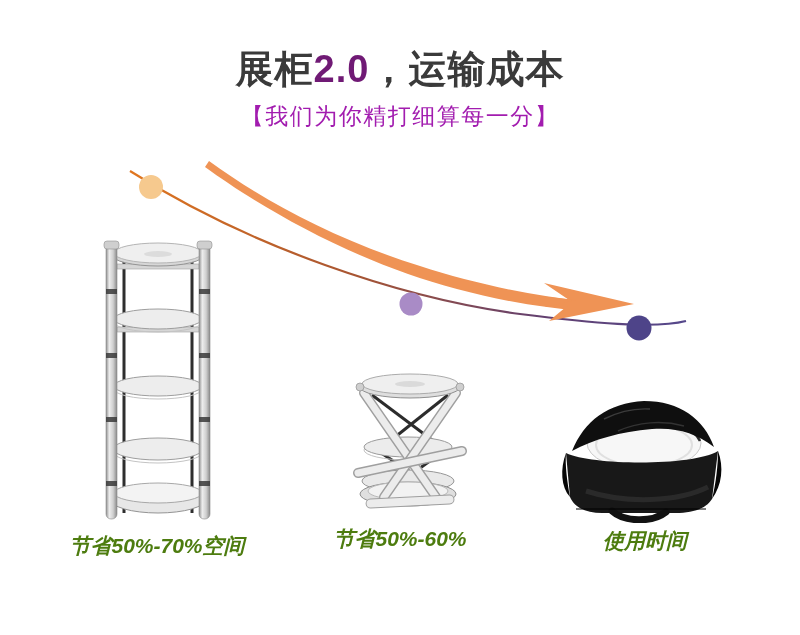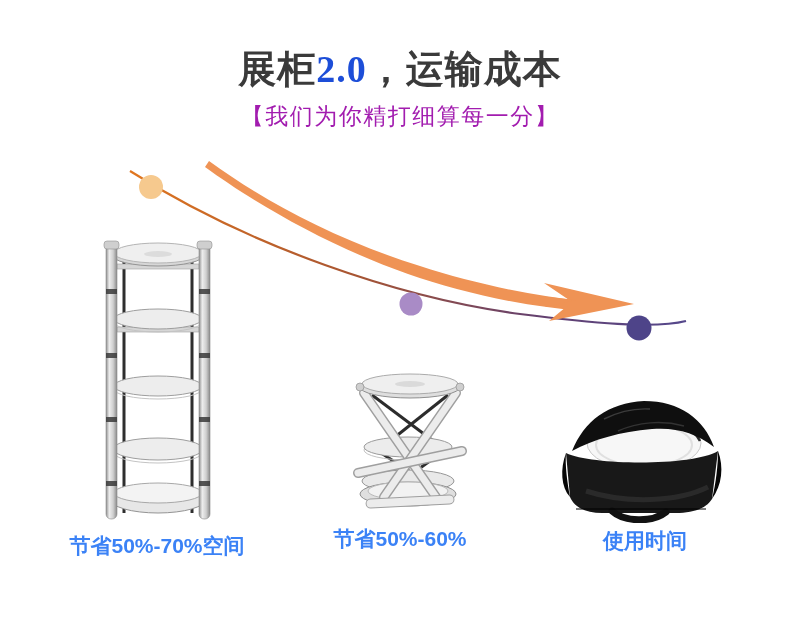--- a/index.html
+++ b/index.html
@@ -1,29 +1,29 @@
 <!DOCTYPE html>
 <html><head>
 <meta charset="utf-8">
 <style>
   html,body{margin:0;padding:0;background:#ffffff;}
   .canvas{position:relative;width:800px;height:635px;background:#ffffff;overflow:hidden;
           font-family:"Liberation Sans","DejaVu Sans",sans-serif;}
   .title{position:absolute;left:0;right:0;top:44px;text-align:center;
          font-size:38px;font-weight:700;color:#3a3a3a;letter-spacing:1px;}
-  .title .hl{color:#1d4ed8;font-family:Liberation Serif, serif;}
+  .title .hl{color:#701a75;}
   .subtitle{position:absolute;left:0;right:0;top:101px;text-align:center;
             font-size:23px;color:#a21caf;letter-spacing:1.5px;}
   .decor{position:absolute;left:0;top:0;width:800px;height:635px;}
   .p{position:absolute;}
   .p1{left:100px;top:231px;width:116px;height:296px;}
   .p2{left:344px;top:369px;width:132px;height:150px;}
   .p3{left:556px;top:391px;width:172px;height:132px;}
-  .caption{position:absolute;color:#3b82f6;font-weight:700;font-size:21px;
-           line-height:29px;text-align:center;}
+  .caption{position:absolute;color:#4d7c0f;font-weight:700;font-size:21px;
+           line-height:29px;text-align:center;font-style:italic;}
   .cap1{left:37px;top:531px;width:240px;}
   .cap2{left:300px;top:524px;width:200px;}
   .cap3{left:545px;top:526px;width:200px;}
   .cline{display:block;}
 </style>
 </head>
 <body>
 
 <div class="canvas">
 

